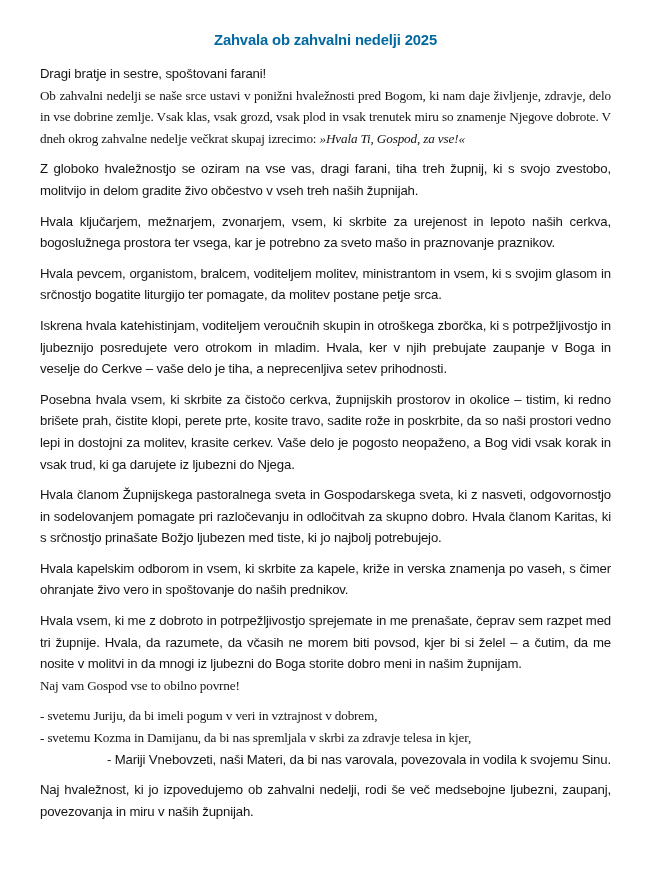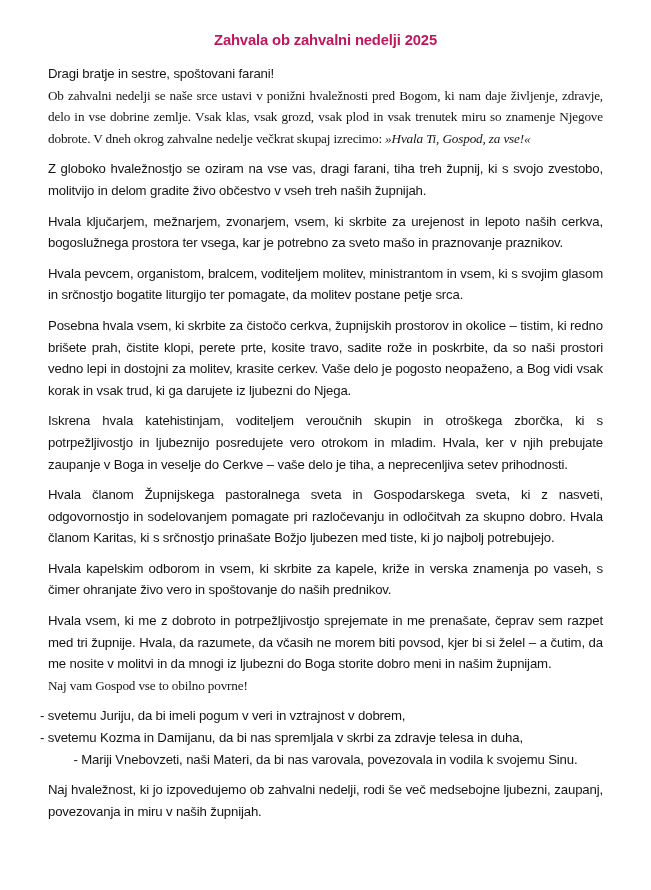--- a/index.html
+++ b/index.html
@@ -20,48 +20,48 @@
     line-height: 21.6px;
     color: #141414;
     letter-spacing: -0.15px;
   }
   .doc-title {
     margin: 0 0 13px 0;
     text-align: center;
     font-size: 14.8px;
     font-weight: bold;
     line-height: 20px;
-    color: #be185d;
+    color: #0369a1;
   }
   .p {
-    margin: 9px 8px;
+    margin: 9px 0;
     text-align: justify;
   }
   .p.left        { text-align: left; }
   .p.tight-after { margin-bottom: 0; }
   .p.tight-before{ margin-top: 0; font-family: Liberation Serif, serif; }
-  .p.list        { margin: 0; text-align: left; }
-  .p.list-last   { margin: 0 0 9px 0; text-align: center; }
+  .p.list        { margin: 0; text-align: left; font-family: Liberation Serif, serif; }
+  .p.list-last   { margin: 0 0 9px 0; text-align: right; }
   .run-italic    { font-style: italic; }
 </style>
 </head>
 <body>
 
 <div class="page">
   <h1 class="doc-title">Zahvala ob zahvalni nedelji 2025</h1>
   <div id="doc-body">
       <p class="p left tight-after"><span>Dragi bratje in sestre, spoštovani farani!</span></p>
       <p class="p tight-before"><span>Ob zahvalni nedelji se naše srce ustavi v ponižni hvaležnosti pred Bogom, ki nam daje življenje, zdravje, delo in vse dobrine zemlje. Vsak klas, vsak grozd, vsak plod in vsak trenutek miru so znamenje Njegove dobrote. V dneh okrog zahvalne nedelje večkrat skupaj izrecimo: </span><span class="run-italic">»Hvala Ti, Gospod, za vse!«</span></p>
       <p class="p"><span>Z globoko hvaležnostjo se oziram na vse vas, dragi farani, tiha treh župnij, ki s svojo zvestobo, molitvijo in delom gradite živo občestvo v vseh treh naših župnijah.</span></p>
       <p class="p"><span>Hvala ključarjem, mežnarjem, zvonarjem, vsem, ki skrbite za urejenost in lepoto naših cerkva, bogoslužnega prostora ter vsega, kar je potrebno za sveto mašo in praznovanje praznikov.</span></p>
       <p class="p"><span>Hvala pevcem, organistom, bralcem, voditeljem molitev, ministrantom in vsem, ki s svojim glasom in srčnostjo bogatite liturgijo ter pomagate, da molitev postane petje srca.</span></p>
+      <p class="p"><span>Iskrena hvala katehistinjam, voditeljem veroučnih skupin in otroškega zborčka, ki s potrpežljivostjo in ljubeznijo posredujete vero otrokom in mladim. Hvala, ker v njih prebujate zaupanje v Boga in veselje do Cerkve – vaše delo je tiha, a neprecenljiva setev prihodnosti.</span></p>
       <p class="p"><span>Posebna hvala vsem, ki skrbite za čistočo cerkva, župnijskih prostorov in okolice – tistim, ki redno brišete prah, čistite klopi, perete prte, kosite travo, sadite rože in poskrbite, da so naši prostori vedno lepi in dostojni za molitev, krasite cerkev. Vaše delo je pogosto neopaženo, a Bog vidi vsak korak in vsak trud, ki ga darujete iz ljubezni do Njega.</span></p>
-      <p class="p"><span>Iskrena hvala katehistinjam, voditeljem veroučnih skupin in otroškega zborčka, ki s potrpežljivostjo in ljubeznijo posredujete vero otrokom in mladim. Hvala, ker v njih prebujate zaupanje v Boga in veselje do Cerkve – vaše delo je tiha, a neprecenljiva setev prihodnosti.</span></p>
       <p class="p"><span>Hvala članom Župnijskega pastoralnega sveta in Gospodarskega sveta, ki z nasveti, odgovornostjo in sodelovanjem pomagate pri razločevanju in odločitvah za skupno dobro. Hvala članom Karitas, ki s srčnostjo prinašate Božjo ljubezen med tiste, ki jo najbolj potrebujejo.</span></p>
       <p class="p"><span>Hvala kapelskim odborom in vsem, ki skrbite za kapele, križe in verska znamenja po vaseh, s čimer ohranjate živo vero in spoštovanje do naših prednikov.</span></p>
       <p class="p tight-after"><span>Hvala vsem, ki me z dobroto in potrpežljivostjo sprejemate in me prenašate, čeprav sem razpet med tri župnije. Hvala, da razumete, da včasih ne morem biti povsod, kjer bi si želel – a čutim, da me nosite v molitvi in da mnogi iz ljubezni do Boga storite dobro meni in našim župnijam.</span></p>
       <p class="p left tight-before"><span>Naj vam Gospod vse to obilno povrne!</span></p>
       <p class="p list"><span>- svetemu Juriju, da bi imeli pogum v veri in vztrajnost v dobrem,</span></p>
-      <p class="p list"><span>- svetemu Kozma in Damijanu, da bi nas spremljala v skrbi za zdravje telesa in duha,</span></p>
+      <p class="p list"><span>- svetemu Kozma in Damijanu, da bi nas spremljala v skrbi za zdravje telesa in kjer,</span></p>
       <p class="p list-last"><span>- Mariji Vnebovzeti, naši Materi, da bi nas varovala, povezovala in vodila k svojemu Sinu.</span></p>
       <p class="p"><span>Naj hvaležnost, ki jo izpovedujemo ob zahvalni nedelji, rodi še več medsebojne ljubezni, zaupanj, povezovanja in miru v naših župnijah.</span></p>
     </div>
 </div>
 
 </body></html>

